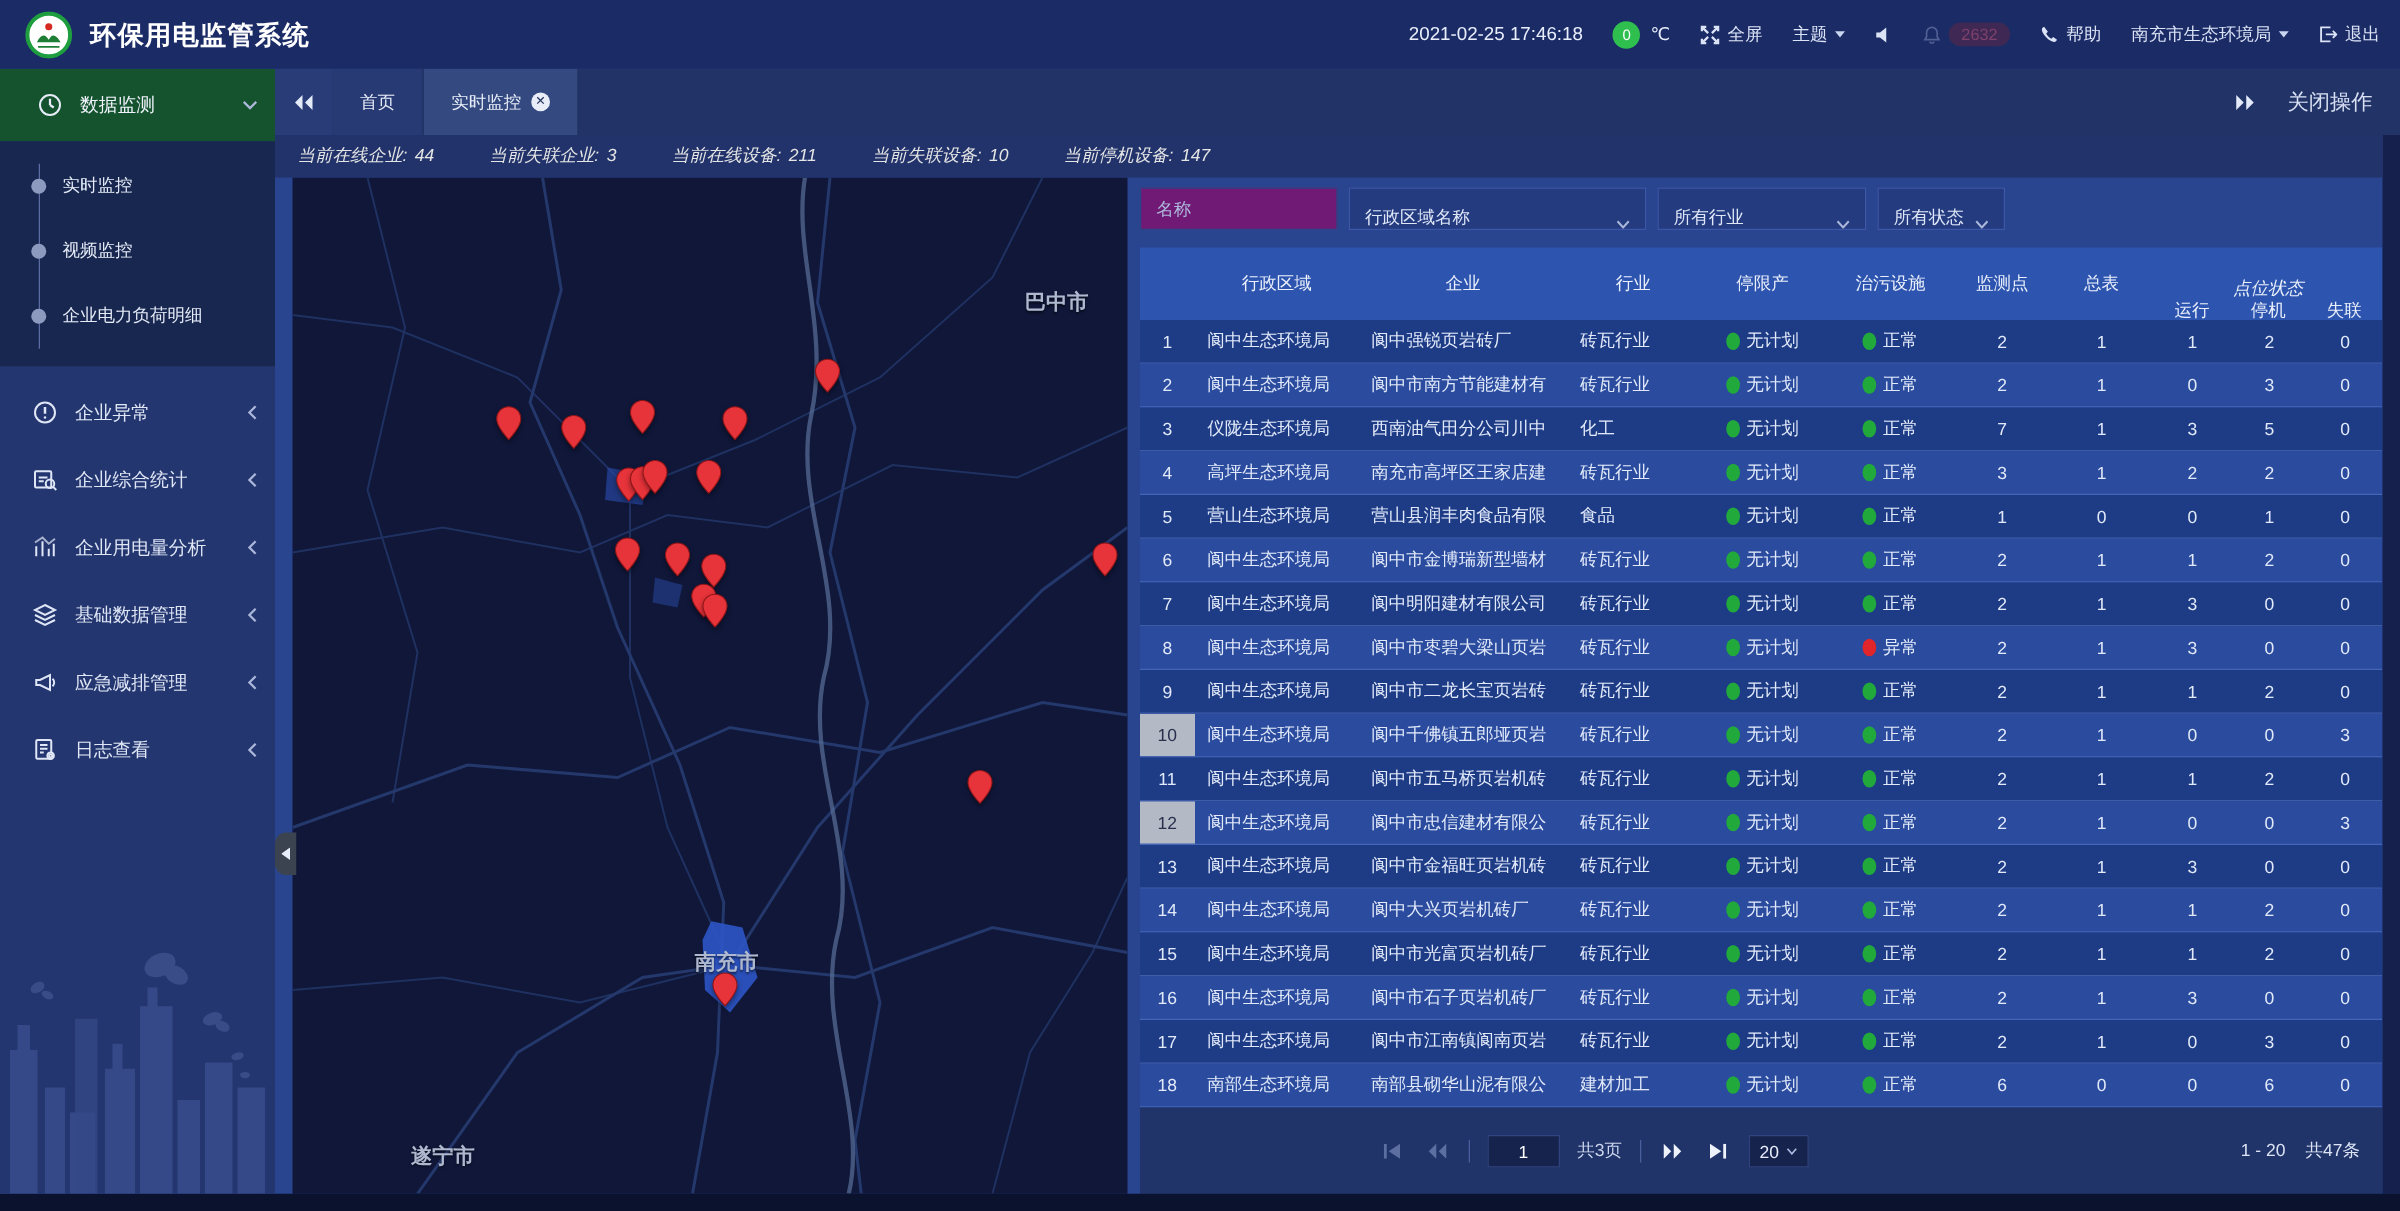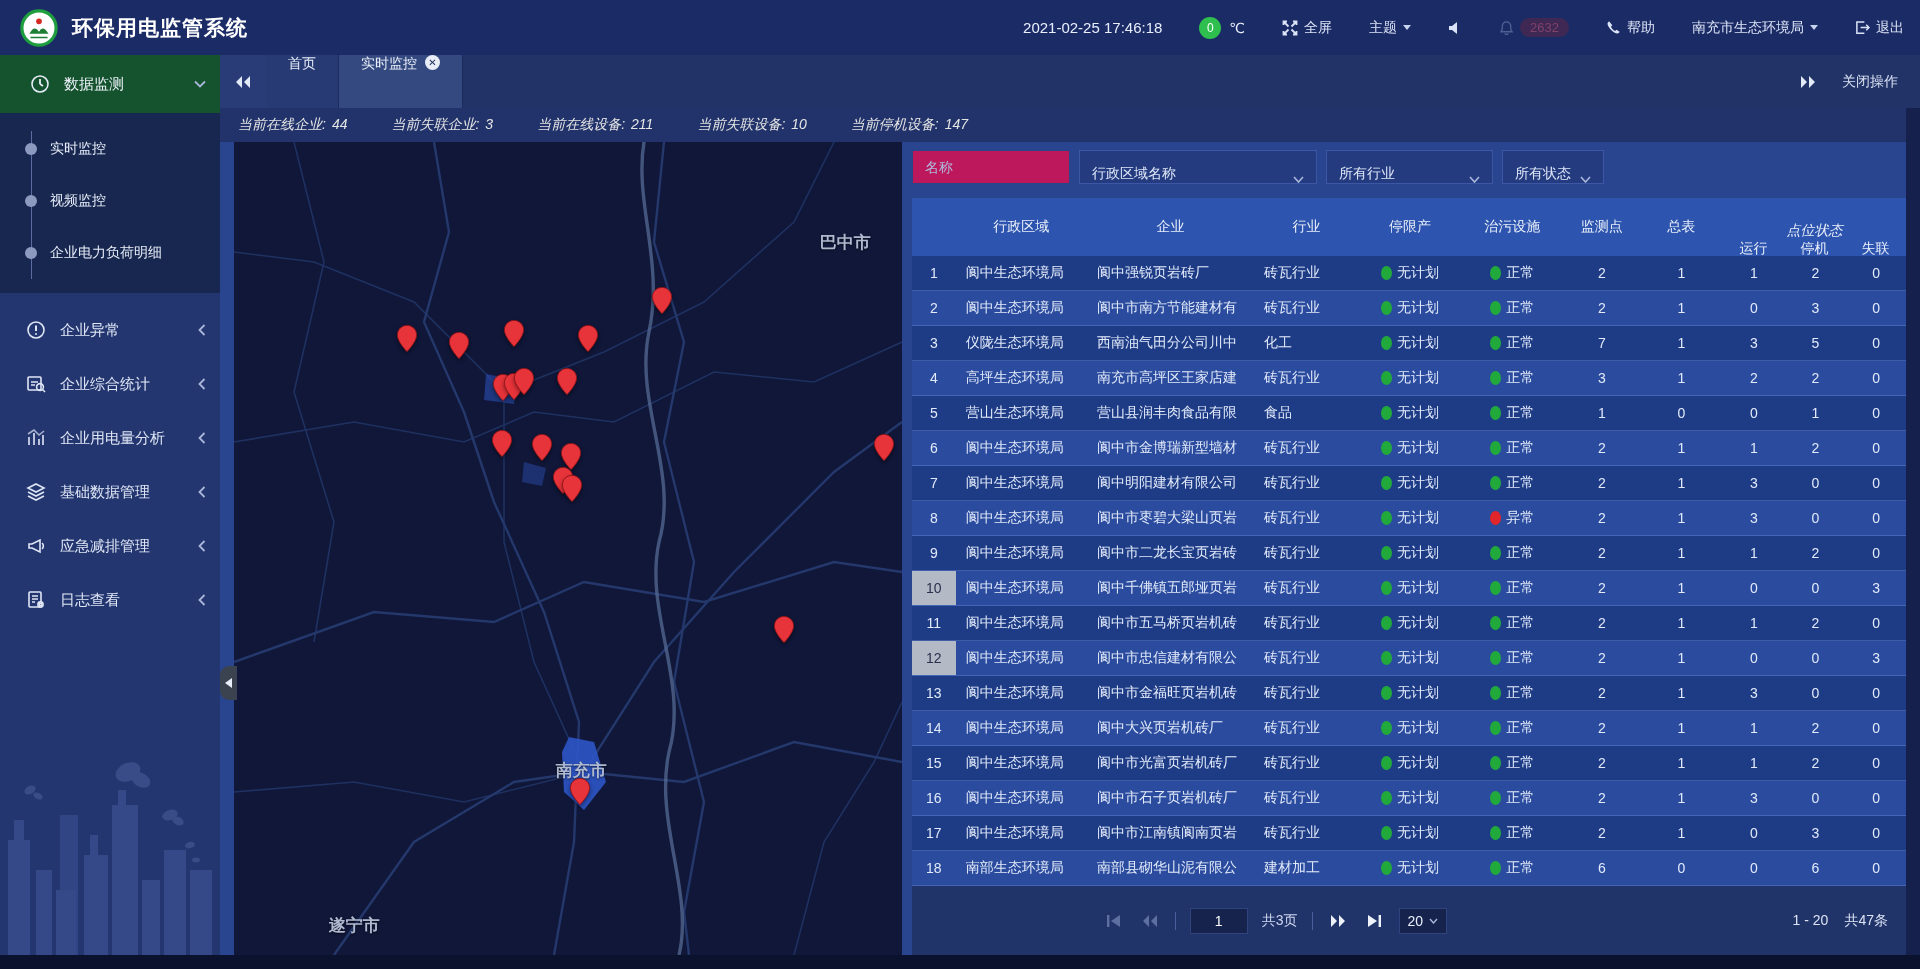--- a/index.html
+++ b/index.html
@@ -3,21 +3,21 @@
 <meta charset="utf-8">
 <style>
   html,body{margin:0;padding:0;background:#0b122e;overflow:hidden;}
   *{box-sizing:border-box;}
   .app{position:relative;width:1920px;height:969px;font-family:"Liberation Sans","DejaVu Sans",sans-serif;color:#e3eaf8;background:#2a4590;}
 
   
   .hdr{position:absolute;left:0;top:0;width:1920px;height:55px;background:#1b2b66;display:flex;align-items:center;padding:0 16px 0 20px;z-index:30;}
   .hdr .logo{width:38px;height:38px;margin-right:14px;flex:0 0 auto;}
   .hdr .title{font-size:21px;font-weight:bold;letter-spacing:1px;color:#ffffff;text-align:center;}
-  .hdr-right{margin-left:auto;display:flex;align-items:center;gap:37px;font-size:14px;color:#dbe3f6;}
+  .hdr-right{margin-left:auto;display:flex;align-items:center;gap:24px;font-size:14px;color:#dbe3f6;}
   .hdr-item{display:flex;align-items:center;gap:6px;cursor:pointer;white-space:nowrap;}
   .datetime{font-size:15px;color:#e8eefb;}
   .temp-badge{width:22px;height:22px;border-radius:50%;background:#2fbf4f;color:#fff;font-size:12px;display:flex;align-items:center;justify-content:center;}
   .temp-unit{font-size:14px;color:#e8eefb;margin-left:2px;}
   .caret{width:0;height:0;border-left:4px solid transparent;border-right:4px solid transparent;border-top:5px solid #c9d4ee;display:inline-block;}
   .badge-pill{background:#5d2746;color:#cf5570;border-radius:10px;padding:2px 10px;font-size:13px;}
   .dim{opacity:.55;}
 
   
   .sidebar{position:absolute;left:0;top:55px;width:220px;height:900px;background:#24366f;overflow:hidden;z-index:20;}
@@ -31,44 +31,44 @@
   .menu-list{padding-top:10px;}
   .menu-item{height:54px;display:flex;align-items:center;padding:0 14px 0 26px;font-size:15px;color:#dfe6f6;cursor:pointer;}
   .menu-item .mi-label{margin-left:14px;}
   .menu-item .chev{margin-left:auto;}
   .chev svg{display:block;}
   .skyline{position:absolute;left:0;bottom:0;width:220px;height:235px;pointer-events:none;}
 
   
   .tabbar{position:absolute;left:220px;top:55px;width:1700px;height:53px;background:#223368;display:flex;align-items:stretch;z-index:10;}
   .tab-scroll{width:46px;display:flex;align-items:center;justify-content:center;background:#2a3c77;cursor:pointer;}
-  .tab{display:flex;align-items:flex-start;gap:8px;padding:0 22px;font-size:14px;color:#e8edf9;background:#283a74;cursor:pointer;border-right:1px solid #1d2c5c;}
+  .tab{display:flex;align-items:center;gap:8px;padding:0 22px;font-size:14px;color:#e8edf9;background:#283a74;cursor:pointer;border-right:1px solid #1d2c5c;}
   .tab.active{background:#33497f;}
   .tab-close{width:15px;height:15px;border-radius:50%;background:#e9edf7;color:#22305e;font-size:10px;line-height:15px;text-align:center;font-weight:bold;}
   .tabbar-right{margin-left:auto;display:flex;align-items:center;gap:26px;padding-right:22px;}
-  .close-ops{font-size:14px;color:#d8e0f2;cursor:pointer;}
+  .close-ops{font-size:17px;color:#d8e0f2;cursor:pointer;}
 
   
   .statsbar{position:absolute;left:220px;top:108px;width:1686px;height:34px;background:#21336a;display:flex;align-items:center;gap:44px;padding-left:18px;font-size:14px;z-index:9;}
   .stat{display:flex;gap:6px;color:#e5e5e5;white-space:nowrap;font-style:italic;}
 
   
   .content{position:absolute;left:220px;top:142px;width:1700px;height:813px;background:#2a4590;}
 
   
   .map{position:absolute;left:14px;top:0;width:668px;height:813px;background:#101739;overflow:hidden;}
   .map svg.roads{position:absolute;left:0;top:0;}
   .city-label{position:absolute;transform:translate(-50%,-50%);font-size:17px;font-weight:600;color:#aeb8cf;text-shadow:0 1px 2px rgba(0,0,0,.6);white-space:nowrap;}
   .pin{position:absolute;width:21px;height:29px;transform:translate(-50%,-100%);cursor:pointer;filter:drop-shadow(0 2px 2px rgba(0,0,0,.45));}
   .collapse-handle{position:absolute;left:0;top:524px;width:17px;height:34px;background:#3c4350;border-radius:9px 0 0 9px;display:flex;align-items:center;justify-content:center;cursor:pointer;z-index:15;}
 
   
   .panel{position:absolute;left:692px;top:0;width:994px;height:813px;display:flex;flex-direction:column;}
   .filters{height:34px;margin-top:8px;display:flex;gap:9px;}
-  .f-input{width:158px;height:34px;background:#be185d;border:1px solid #2c4486;color:#e8eefb;font-size:14px;padding:0 12px;outline:none;font-family:inherit;}
+  .f-input{width:158px;height:34px;background:#701a75;border:1px solid #2c4486;color:#e8eefb;font-size:14px;padding:0 12px;outline:none;font-family:inherit;}
   .f-input::placeholder{color:#aebadc;}
   .f-select{height:34px;background:#243b80;border:1px solid #3c57a5;display:flex;align-items:flex-end;justify-content:space-between;padding:0 12px;font-size:14px;color:#dfe7f7;cursor:pointer;}
   .f-region{width:238px;}.f-industry{width:167px;}.f-status{width:102px;}
 
   .thead{margin-top:14px;height:58px;background:#2d54ae;display:flex;align-items:stretch;font-size:14px;color:#e9effb;}
   .thead .hc{display:flex;align-items:center;justify-content:center;}
   .c{flex:0 0 auto;}
   .col-no{width:4.4%;}.col-region{width:13.2%;}.col-company{width:16.8%;}.col-industry{width:10.6%;}
   .col-limit{width:10.2%;}.col-facility{width:10.4%;}.col-points{width:7.6%;}.col-meters{width:8.4%;}
   .col-run{width:6.2%;}.col-stop{width:6.2%;}.col-lost{width:6%;}

